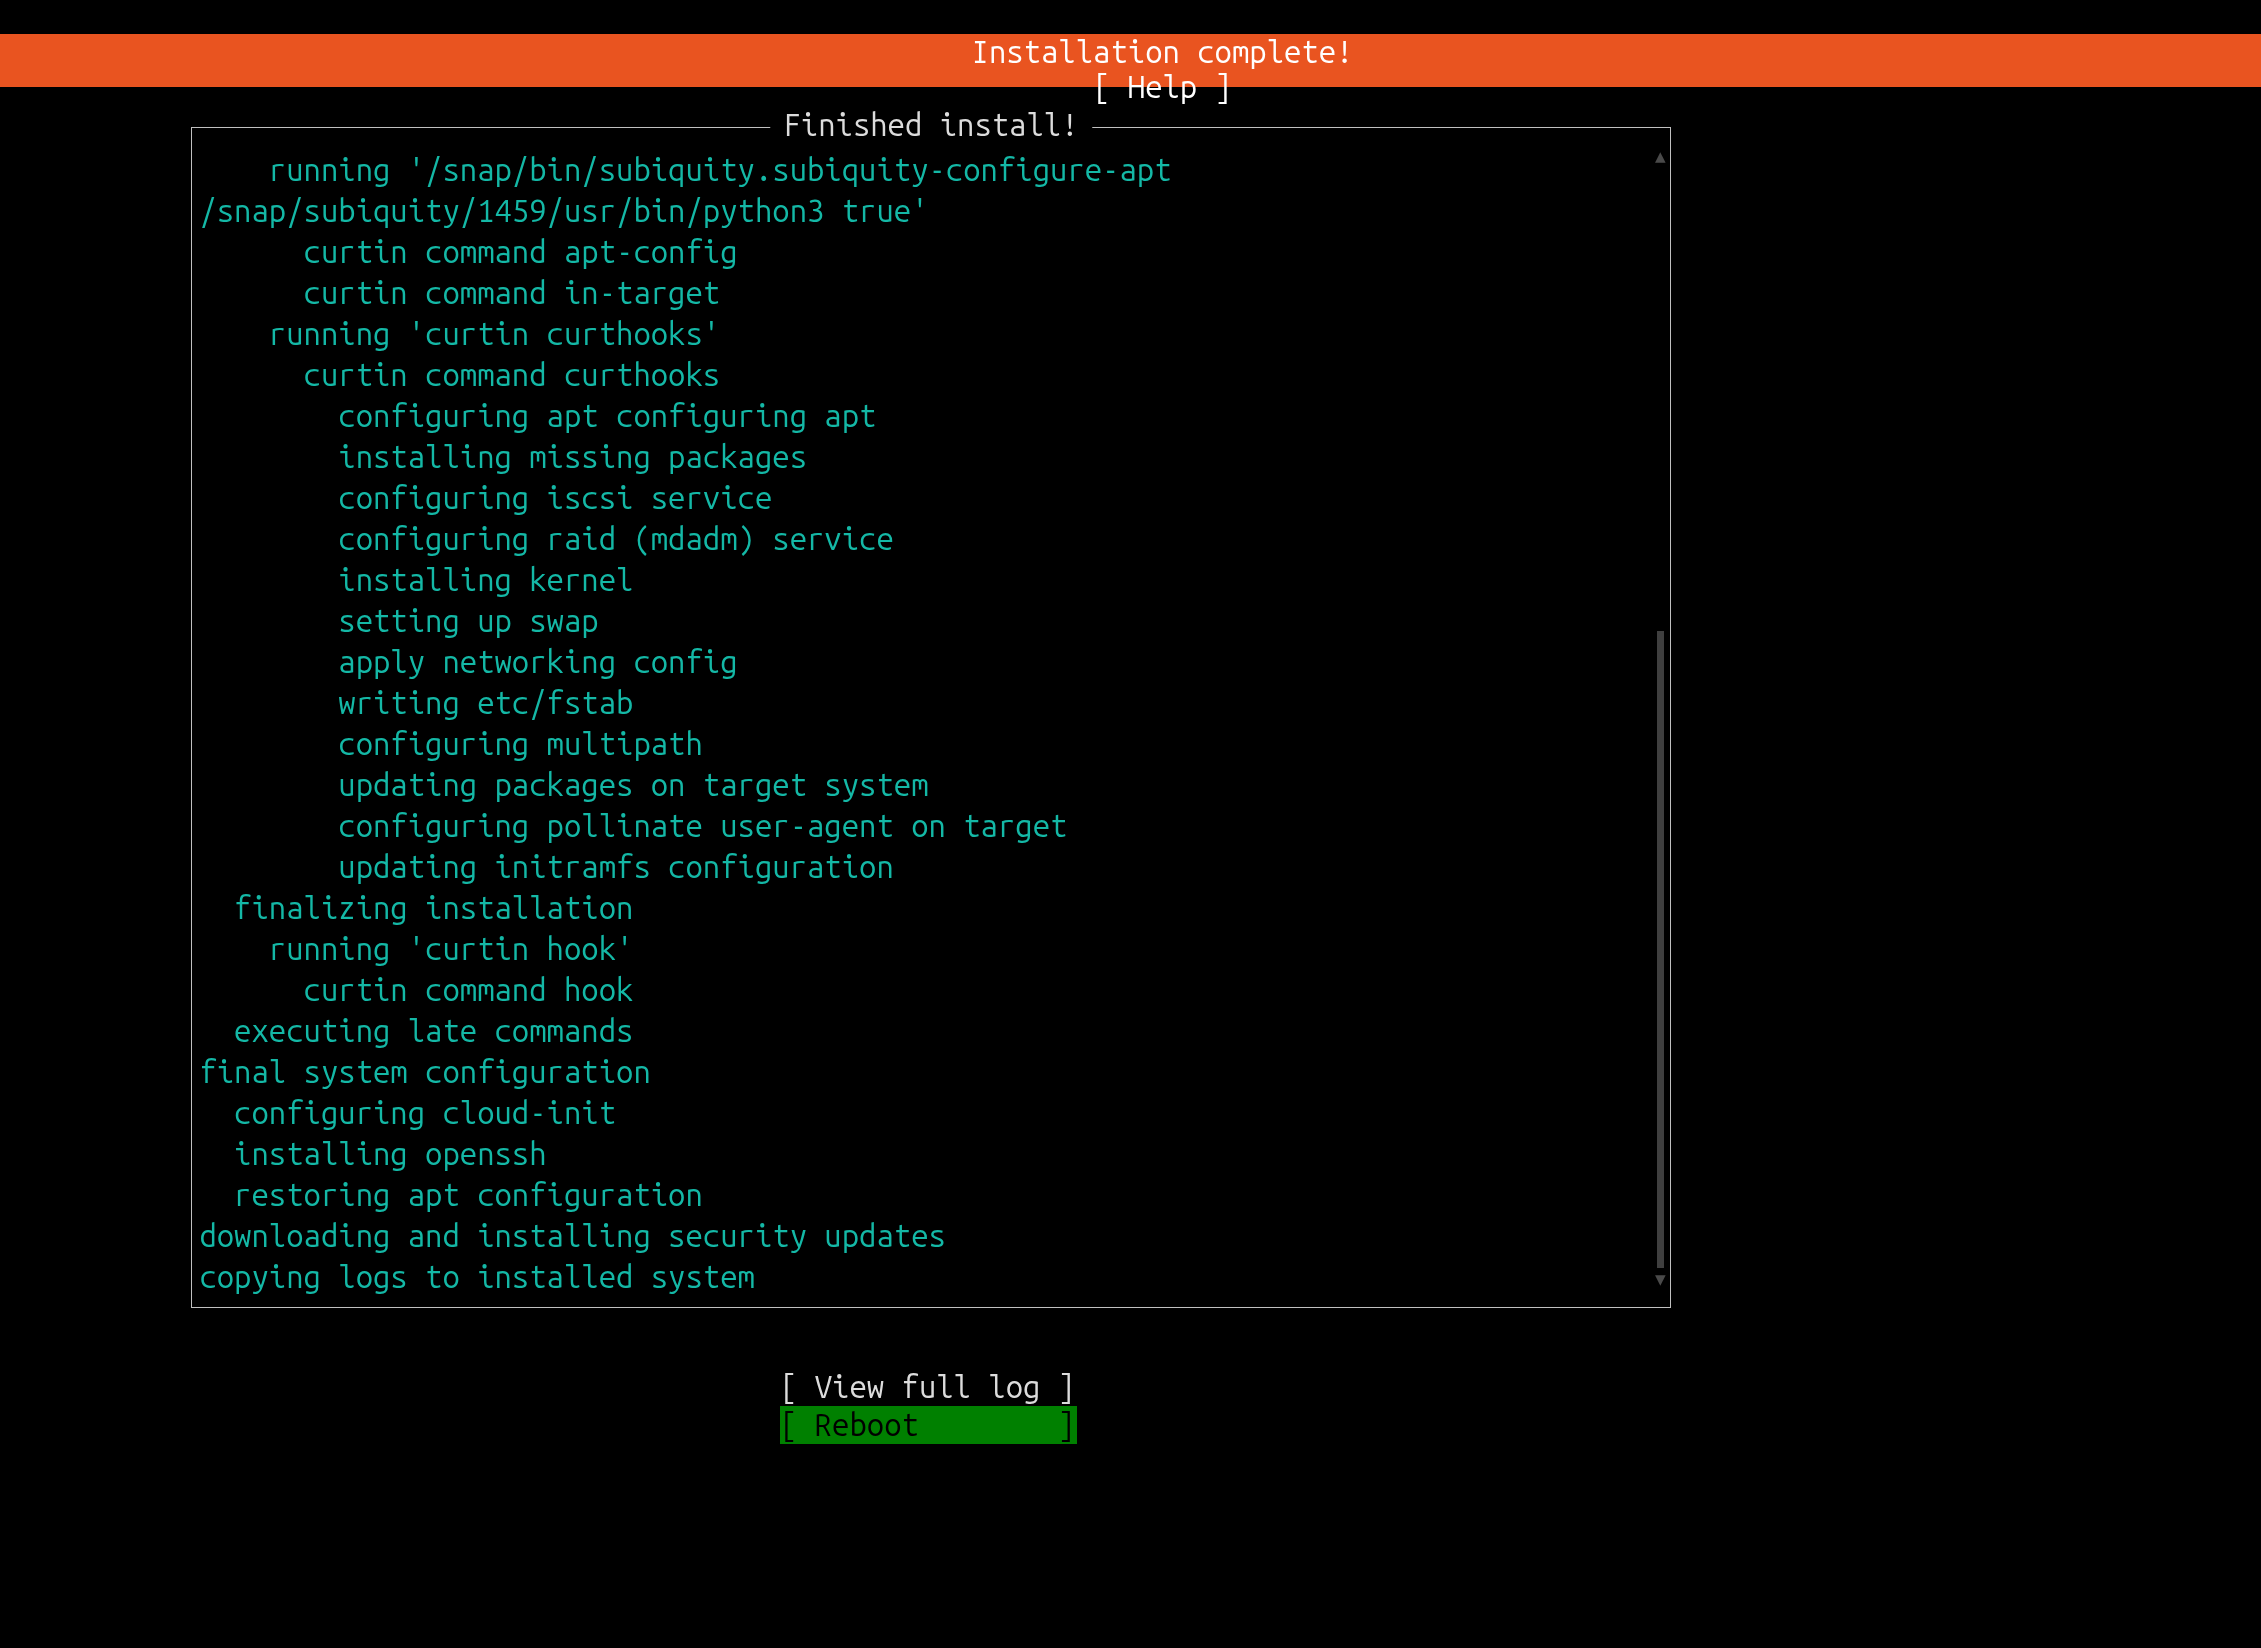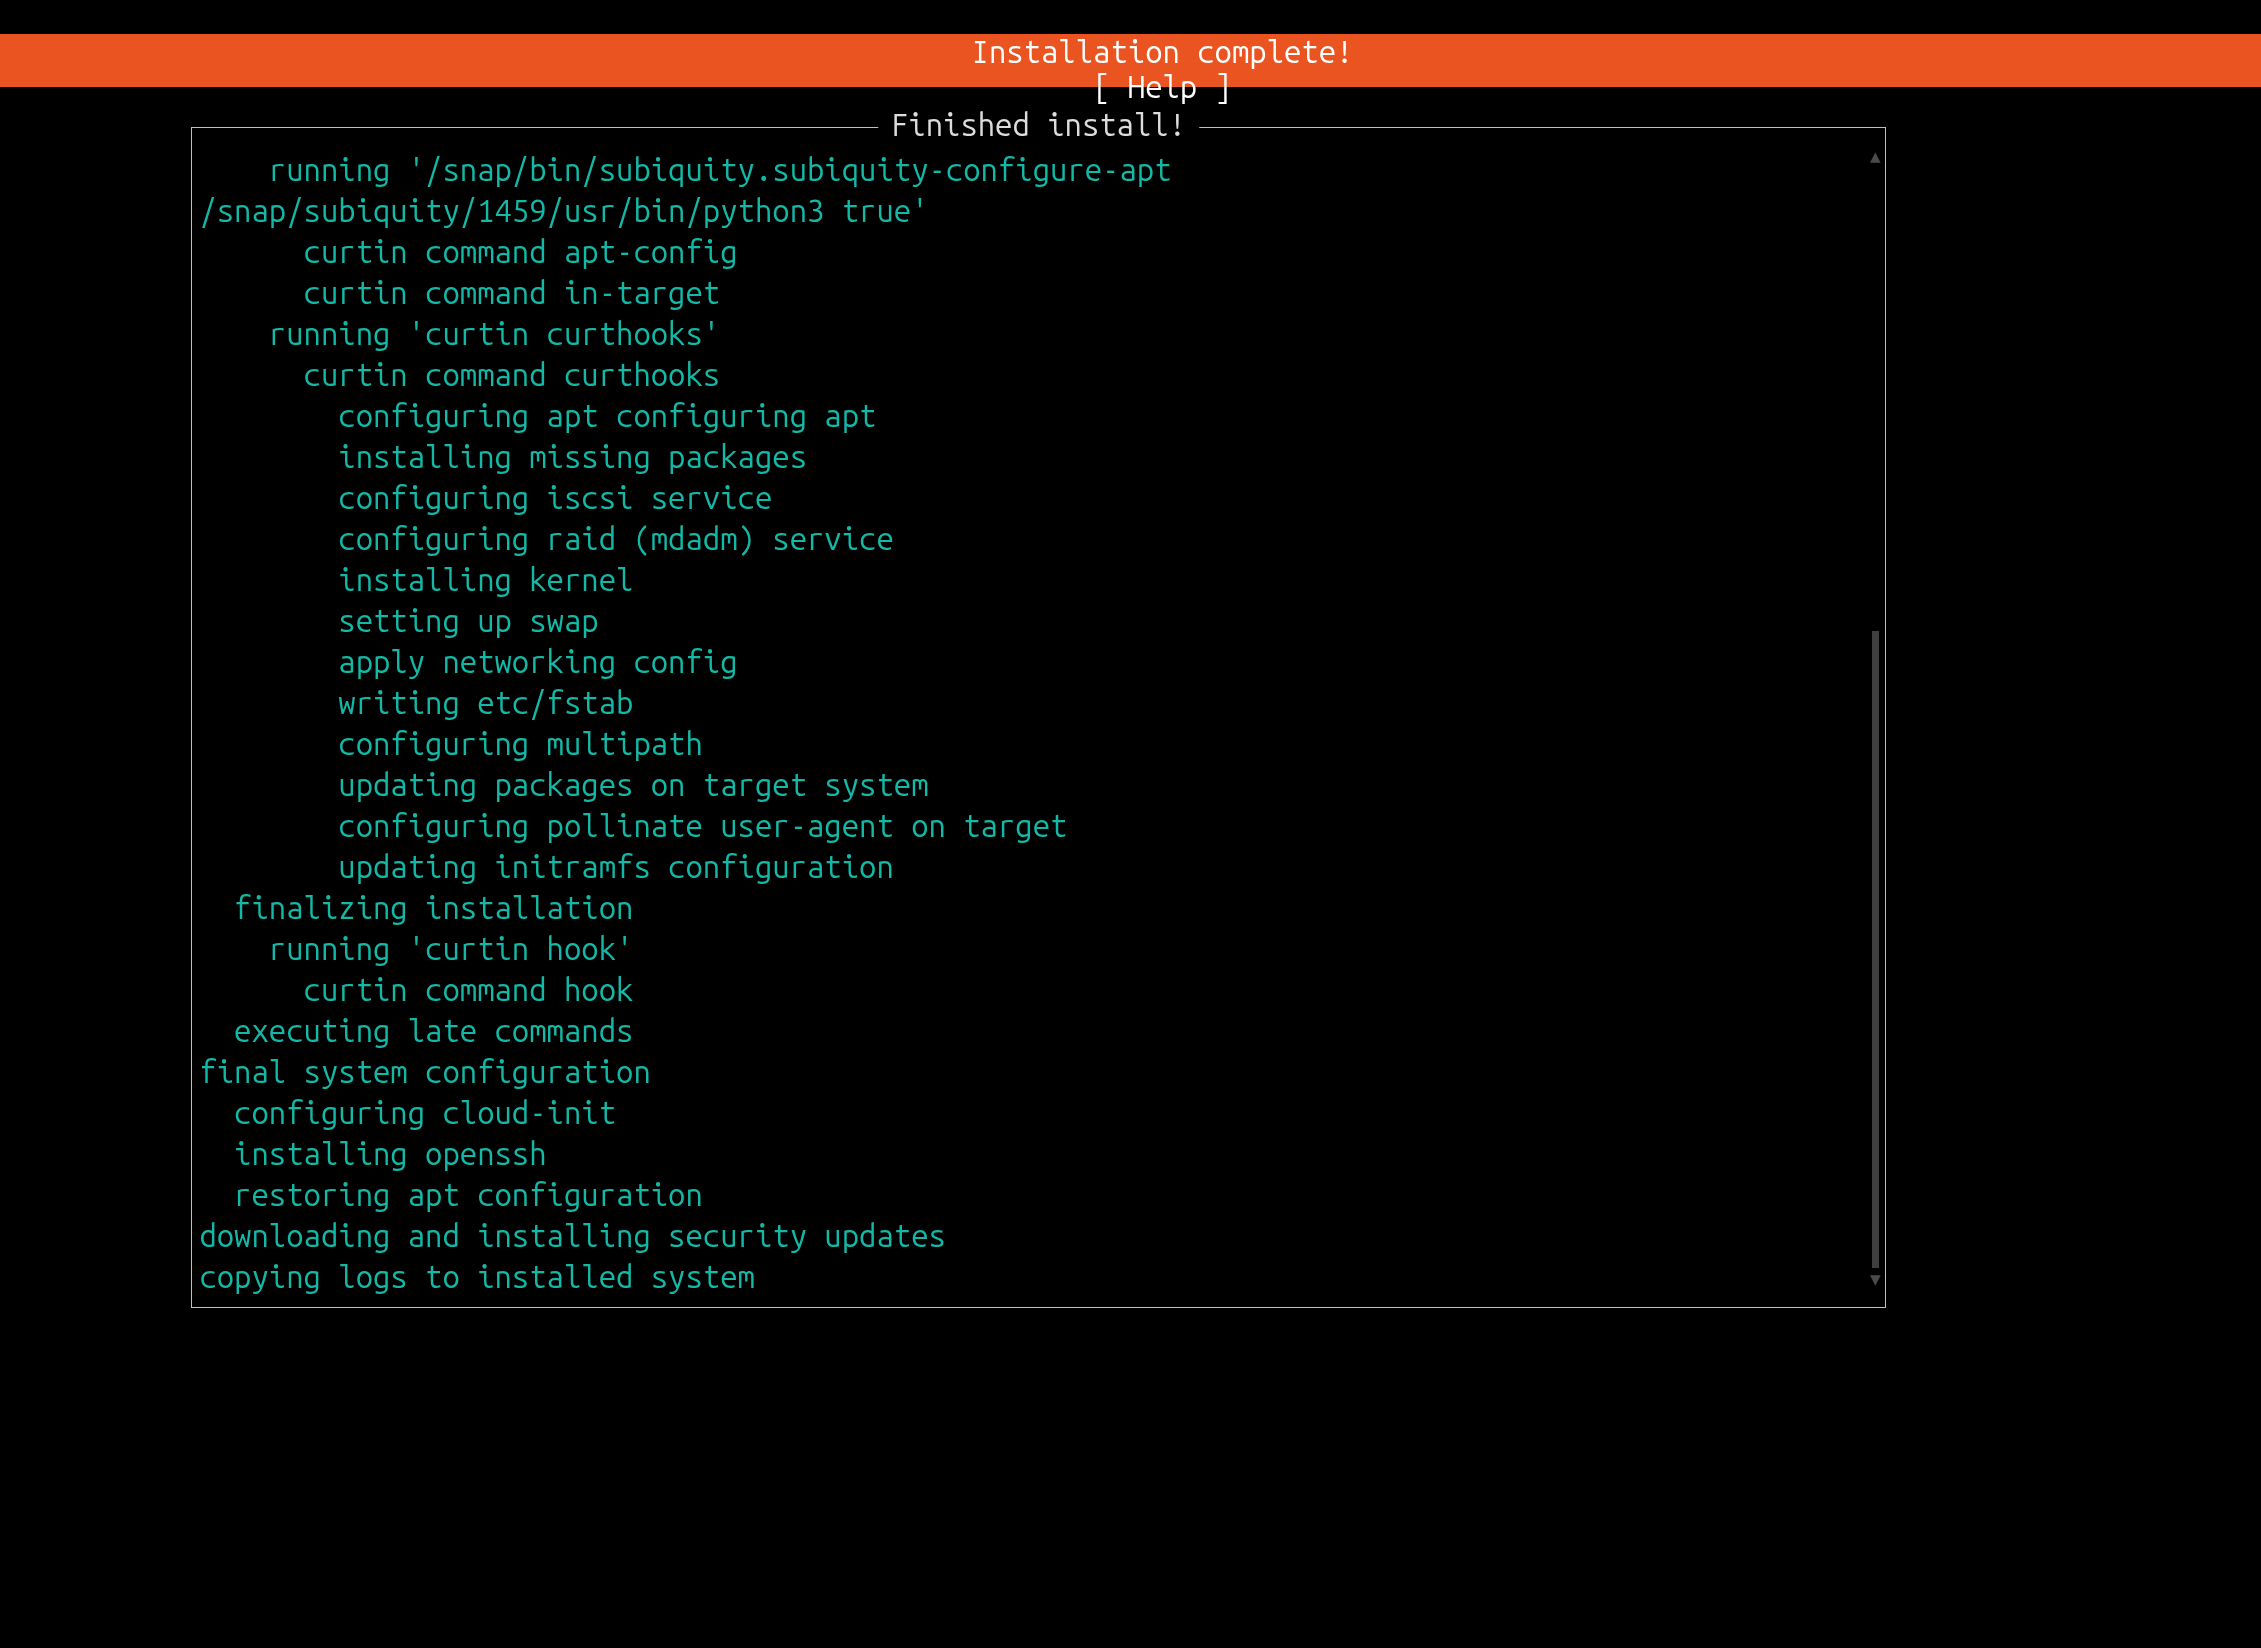--- a/index.html
+++ b/index.html
@@ -40,21 +40,21 @@
     }
     .content-area {
       position: relative;
       padding-top: 40px;
       padding-left: 191px;
       padding-right: 191px;
     }
     .log-frame {
       border: 1.5px solid #c0c0c0;
       position: relative;
-      width: 1695px;
+      width: 1480px;
       height: 1181px;
     }
     .frame-legend {
       position: absolute;
       top: -20.6px;
       left: 50%;
       transform: translateX(-50%);
       background: #000;
       padding: 0 13.2px;
       color: #dcdcdc;
@@ -170,14 +170,18 @@
 downloading and installing security updates
 copying logs to installed system</pre>
     </div>
     <div class="scrollbar-track">
       <span class="scroll-arrow-up">▲</span>
       <div class="scroll-thumb"></div>
       <span class="scroll-arrow-down">▼</span>
     </div>
   </div>
 
+  <div class="bottom-buttons">
+    <span class="btn-line btn-viewlog">[ View full log ]</span>
+    <span class="btn-line btn-reboot">[ Reboot        ]</span>
+  </div>
 </div>
 
 
 </body></html>

